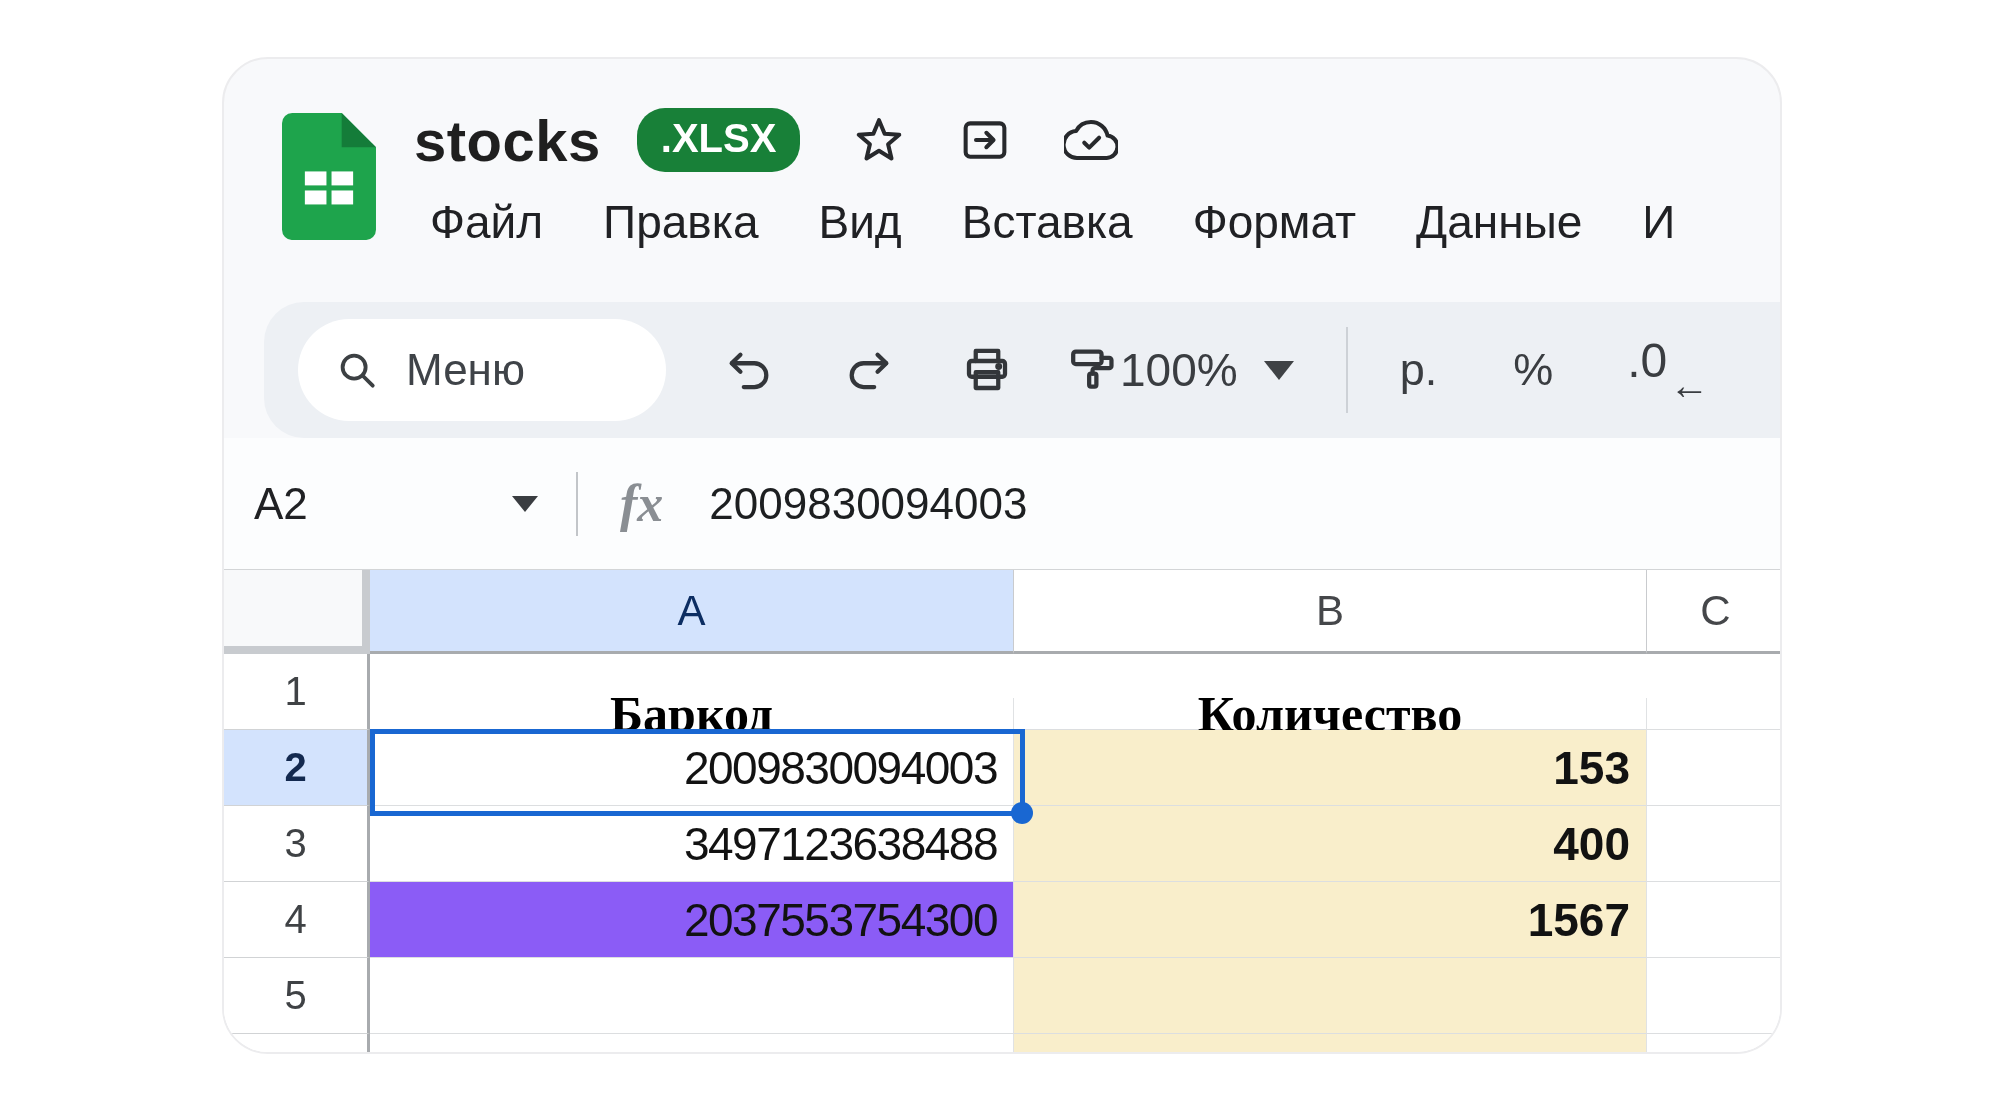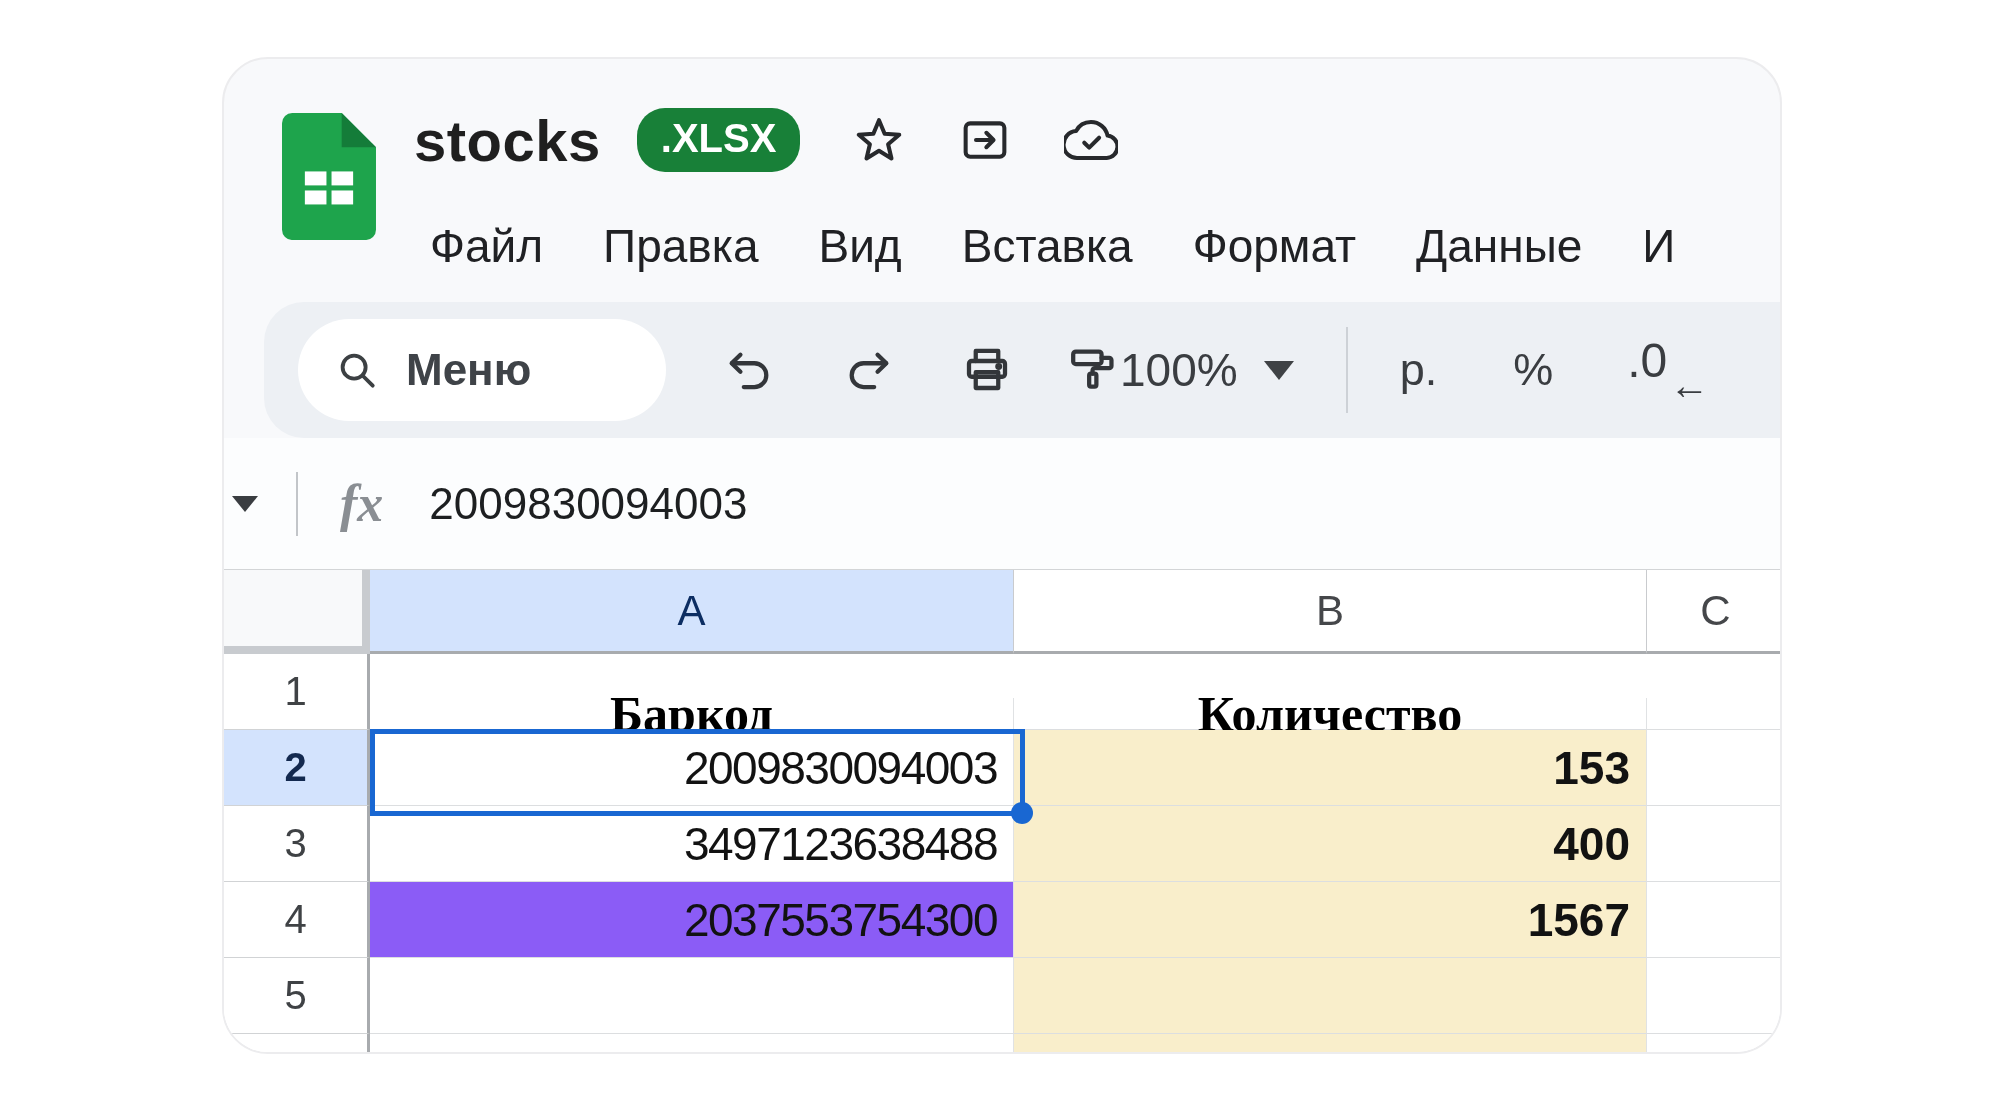--- a/index.html
+++ b/index.html
@@ -14,28 +14,28 @@
   }
   
   .logo{position:absolute;left:58px;top:54px;width:94px;height:132px;}
   .title-row{position:absolute;left:190px;top:36px;height:90px;display:flex;align-items:center;justify-content:flex-end;}
   .doc-title{font-size:58px;font-weight:600;color:#1f1f1f;letter-spacing:.5px;}
   .badge{margin-left:36px;background:#188038;color:#fff;font-weight:700;font-size:40px;
     padding:10px 24px 14px;border-radius:28px;line-height:1;}
   .hdr-icon{margin-left:52px;width:54px;height:54px;flex:0 0 auto;}
   .hdr-icon svg{width:100%;height:100%;stroke:#27292c;fill:none;stroke-width:1.8;stroke-linecap:round;stroke-linejoin:round;}
   .menu-row{position:absolute;left:206px;top:136px;display:flex;gap:60px;font-size:46px;color:#202124;white-space:nowrap;}
-  .menu-item{cursor:default;margin-top:24px;}
+  .menu-item{cursor:default;}
   
   .toolbar{position:absolute;left:40px;right:0;top:243px;height:136px;background:#edf0f4;
     border-radius:40px 0 0 40px;display:flex;align-items:center;}
   .search-pill{margin-left:34px;width:368px;height:102px;background:#fff;border-radius:51px;
     display:flex;align-items:center;flex:0 0 auto;}
   .search-pill svg{width:46px;height:46px;margin-left:36px;stroke:#3c4043;fill:none;stroke-width:2;stroke-linecap:round;}
-  .search-label{margin-left:26px;font-size:44px;color:#3f4348;font-weight:bold;}
+  .search-label{margin-left:26px;font-size:44px;color:#3f4348;}
   .tb-icon{width:54px;height:54px;flex:0 0 auto;}
   .tb-icon svg{width:100%;height:100%;stroke:#33363a;fill:none;stroke-width:1.9;stroke-linecap:round;stroke-linejoin:round;}
   .ml58{margin-left:58px;} .ml62{margin-left:62px;} .ml66{margin-left:66px;} .ml52{margin-left:52px;}
   .zoom-ctl{display:flex;align-items:center;font-size:46px;color:#3a3d41;}
   .caret{width:0;height:0;border-left:15px solid transparent;border-right:15px solid transparent;
     border-top:19px solid #3f4245;margin-left:26px;}
   .tb-divider{margin-left:52px;width:2px;height:86px;background:#cdd1d6;}
   .fmt-label{font-size:45px;color:#3a3d41;}
   .dec-wrap{margin-left:74px;display:flex;align-items:flex-start;font-size:48px;color:#3a3d41;}
   .dec-arrow{font-size:40px;margin-left:2px;margin-top:30px;}
@@ -164,20 +164,21 @@
     <div class="tb-divider"></div>
     <span class="fmt-label ml52">р.</span>
     <span class="fmt-label" style="margin-left:76px;">%</span>
     <div class="dec-wrap">
       <span>.0</span>
       <span class="dec-arrow">←</span>
     </div>
   </div>
 
   <div class="formula-row">
+    <span class="namebox">A2</span>
     <span class="nb-caret"></span>
     <div class="f-divider"></div>
     <span class="fx">fx</span>
     <span class="f-value">2009830094003</span>
   </div>
 
   <div class="grid">
     <div class="corner"></div>
     <div class="ch sel">A</div>
     <div class="ch">B</div>

